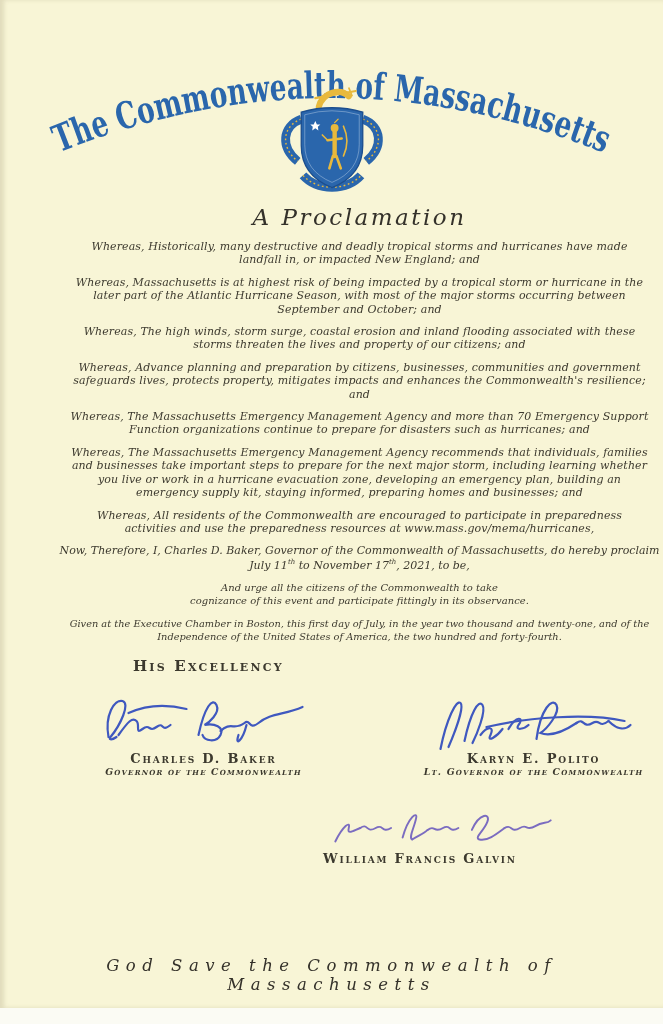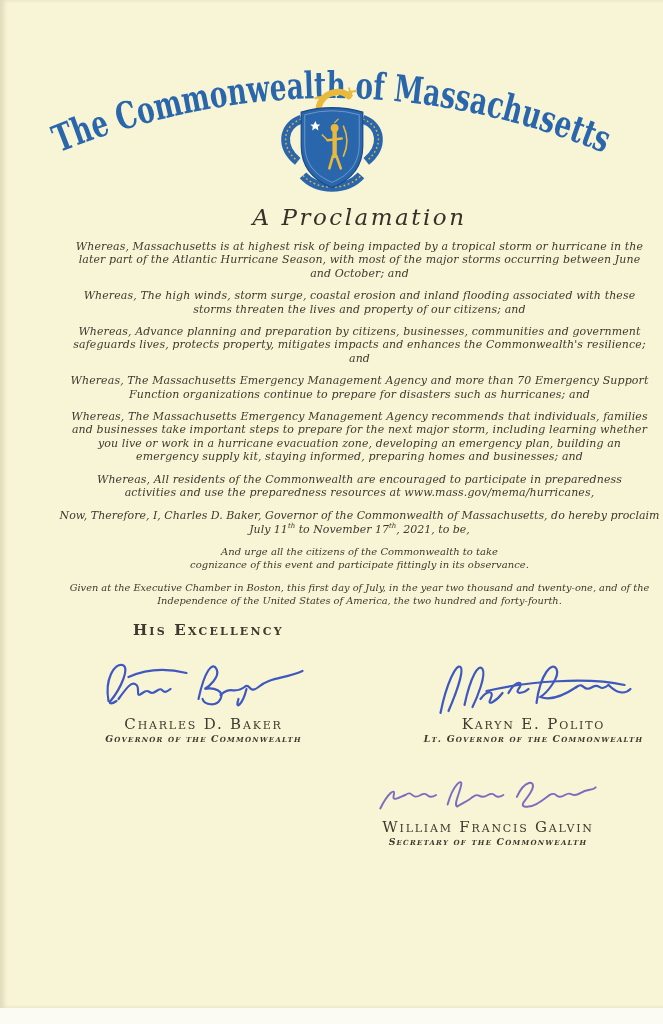--- a/index.html
+++ b/index.html
@@ -83,37 +83,37 @@
     text-align: left;
     margin: 0 0 16px 105px;
   }
   .sig-row {
     display: flex;
     justify-content: space-between;
     padding: 0 45px 0 58px;
   }
   .sig-block { text-align: center; }
   .sig-name {
-    font-size: 15px;
-    font-weight: 400;
+    font-size: 13px;
+    font-weight: 700;
     font-variant: small-caps;
     letter-spacing: 1.8px;
     margin-top: -6px;
   }
   .sig-title {
     font-size: 9.3px;
     font-weight: 600;
     font-style: italic;
     font-variant: small-caps;
     letter-spacing: 1.2px;
   }
   .galvin-wrap {
     margin: 26px 38px 0 auto;
     width: 330px;
-    text-align: center;
+    text-align: left;
   }
   .footer {
     position: absolute;
     bottom: 14px;
     left: 0;
     width: 100%;
     text-align: center;
     font-size: 16.5px;
     font-style: italic;
     letter-spacing: 6.5px;
@@ -160,21 +160,22 @@
       <path d="M70,64 L64,58" stroke-width="1.8" fill="none"></path>
       <path d="M88,48 Q96,65 88,82" stroke-width="1.8" fill="none"></path>
       <path d="M76,82 L72,96" stroke-width="3" fill="none"></path>
       <path d="M80,82 L85,96" stroke-width="3" fill="none"></path>
     </g>
   </svg>
 
   <div class="content">
     <h2 class="proclamation-heading">A Proclamation</h2>
 
-    <p class="whereas">Whereas, Massachusetts is at highest risk of being impacted by a tropical storm or hurricane in the later part of the Atlantic Hurricane Season, with most of the major storms occurring between June and October; and</p>
+    <p class="whereas">Whereas, Historically, many destructive and deadly tropical storms and hurricanes have made landfall in, or impacted New England; and</p>
+    <p class="whereas">Whereas, Massachusetts is at highest risk of being impacted by a tropical storm or hurricane in the later part of the Atlantic Hurricane Season, with most of the major storms occurring between September and October; and</p>
     <p class="whereas">Whereas, The high winds, storm surge, coastal erosion and inland flooding associated with these storms threaten the lives and property of our citizens; and</p>
     <p class="whereas">Whereas, Advance planning and preparation by citizens, businesses, communities and government safeguards lives, protects property, mitigates impacts and enhances the Commonwealth's resilience; and</p>
     <p class="whereas">Whereas, The Massachusetts Emergency Management Agency and more than 70 Emergency Support Function organizations continue to prepare for disasters such as hurricanes; and</p>
     <p class="whereas">Whereas, The Massachusetts Emergency Management Agency recommends that individuals, families and businesses take important steps to prepare for the next major storm, including learning whether you live or work in a hurricane evacuation zone, developing an emergency plan, building an emergency supply kit, staying informed, preparing homes and businesses; and</p>
     <p class="whereas">Whereas, All residents of the Commonwealth are encouraged to participate in preparedness activities and use the preparedness resources at www.mass.gov/mema/hurricanes,</p>
 
     <p class="proclaim-par"><span>Now, Therefore, I, Charles D. Baker, Governor of the Commonwealth of Massachusetts, do hereby proclaim July 11</span><sup>th</sup><span> to November 17</span><sup>th</sup><span>, 2021, to be,</span></p>
 
 
     <p class="urge">And urge all the citizens of the Commonwealth to take</p>
@@ -224,17 +225,17 @@
         <g fill="none" stroke="#7b6cc0" stroke-width="2" stroke-linecap="round">
           <path d="M8,40 C16,24 24,18 22,26 C20,34 28,28 34,26"></path>
           <path d="M34,26 C42,20 40,32 50,26 C58,21 56,32 66,26"></path>
           <path d="M78,36 C84,14 94,8 92,16 C90,26 84,36 88,38 C94,34 100,32 104,28"></path>
           <path d="M104,28 C112,22 110,32 120,26 C128,21 126,32 136,26"></path>
           <path d="M150,28 C158,10 170,10 166,20 C162,30 152,36 158,38 C166,40 176,32 184,26"></path>
           <path d="M184,26 C192,21 190,32 200,26 C208,21 206,30 216,24 C224,19 228,22 232,18"></path>
         </g>
       </svg>
       <div class="sig-name">William Francis Galvin</div>
-      <div class="sig-title">Secretary of the Commonwealth</div>
     </div>
   </div>
 
+  <div class="footer">God Save the Commonwealth of Massachusetts</div>
 </div>
 
 </body></html>

